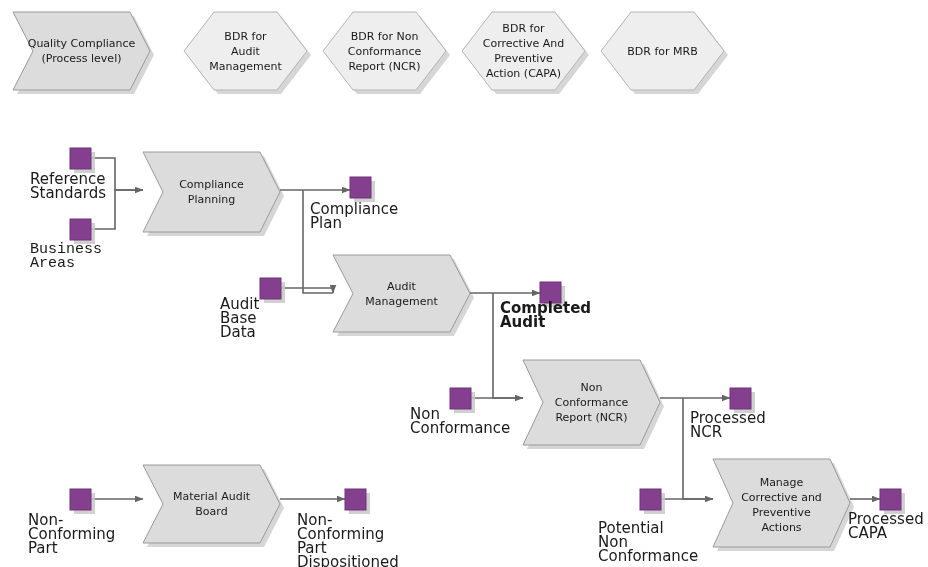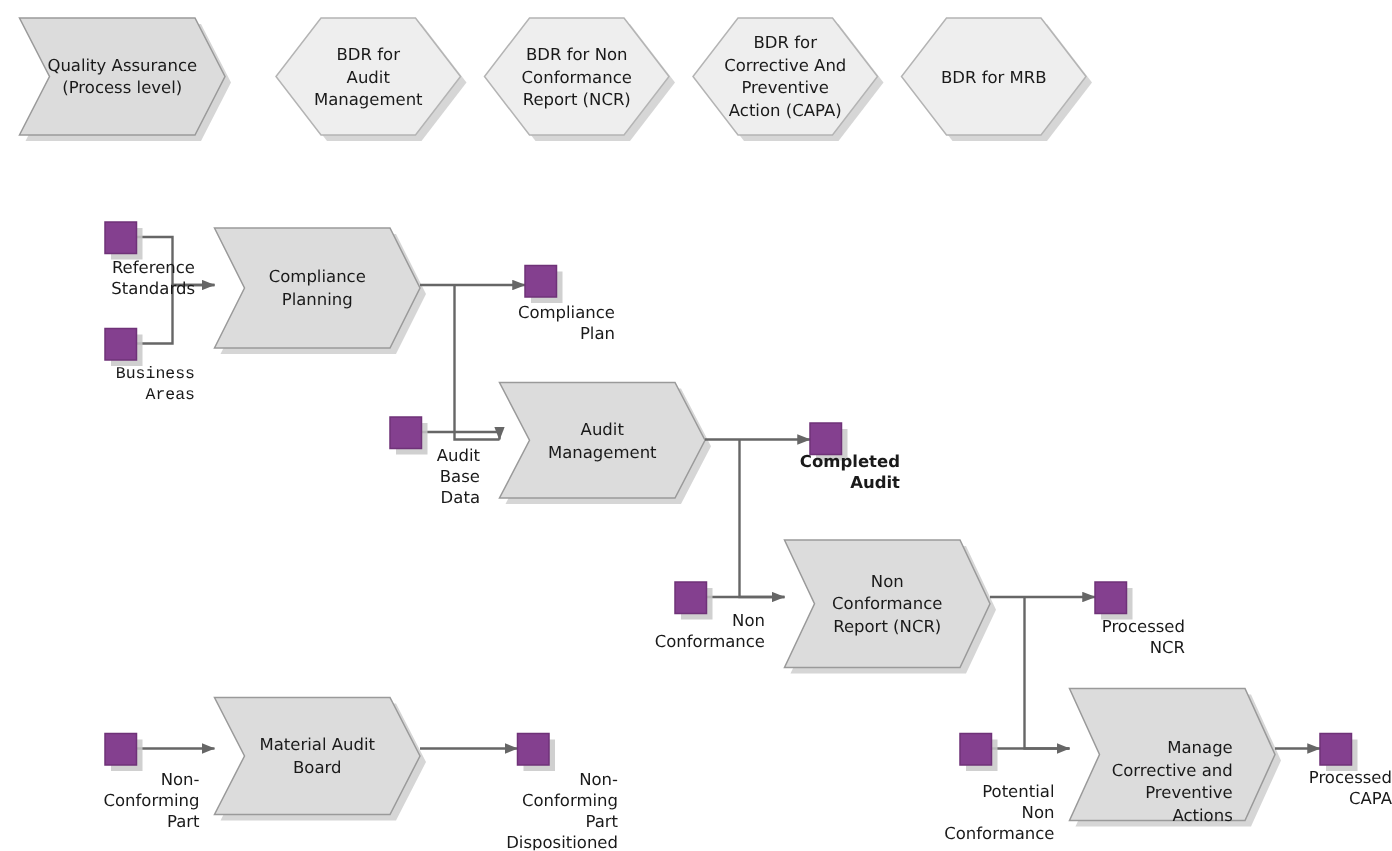--- a/index.html
+++ b/index.html
@@ -15,24 +15,24 @@
     overflow:hidden;
   }
   #svgroot{
     position:absolute;
     left:0; top:0;
     width:928px;
     height:567px;
   }
   .lbl{
     position:absolute;
-    font-size:11px;
+    font-size:15px;
     line-height:14px;
     color:#1a1a1a;
-    text-align:right;
+    text-align:left;
     white-space:pre-line;
     pointer-events:none;
     letter-spacing:0px;
   }
   .shape-lbl{
     position:absolute;
     font-size:11px;
     line-height:15px;
     color:#1a1a1a;
     text-align:center;
@@ -111,41 +111,41 @@
         <rect x="640" y="489" width="21" height="21" fill="#84408F" stroke="#6f3278" stroke-width="1"></rect>
         <rect x="884" y="493" width="21" height="21" fill="#c8c8c8" opacity="0.85"></rect>
         <rect x="880" y="489" width="21" height="21" fill="#84408F" stroke="#6f3278" stroke-width="1"></rect>
         <rect x="74" y="493" width="21" height="21" fill="#c8c8c8" opacity="0.85"></rect>
         <rect x="70" y="489" width="21" height="21" fill="#84408F" stroke="#6f3278" stroke-width="1"></rect>
         <rect x="349" y="493" width="21" height="21" fill="#c8c8c8" opacity="0.85"></rect>
         <rect x="345" y="489" width="21" height="21" fill="#84408F" stroke="#6f3278" stroke-width="1"></rect>
       </g>
   </svg>
   <div id="labels">
-      <div class="shape-lbl" style="left: 13px; top: 12px; width: 137px; height: 78px;">Quality Assurance
+      <div class="shape-lbl" style="left: 13px; top: 12px; width: 137px; height: 78px;">Quality Compliance
 (Process level)</div>
       <div class="shape-lbl" style="left: 184px; top: 12px; width: 123px; height: 78px;">BDR for
 Audit
 Management</div>
       <div class="shape-lbl" style="left: 323px; top: 12px; width: 123px; height: 78px;">BDR for Non
 Conformance
 Report (NCR)</div>
       <div class="shape-lbl" style="left: 462px; top: 12px; width: 123px; height: 78px;">BDR for
 Corrective And
 Preventive
 Action (CAPA)</div>
       <div class="shape-lbl" style="left: 601px; top: 12px; width: 123px; height: 78px;">BDR for MRB</div>
       <div class="shape-lbl" style="left: 143px; top: 152px; width: 137px; height: 80px;">Compliance
 Planning</div>
       <div class="shape-lbl" style="left: 333px; top: 255px; width: 137px; height: 77px;">Audit
 Management</div>
       <div class="shape-lbl" style="left: 523px; top: 360px; width: 137px; height: 85px;">Non
 Conformance
 Report (NCR)</div>
-      <div class="shape-lbl" style="left: 713px; top: 477px; width: 137px; height: 88px; text-align: right;">Manage
+      <div class="shape-lbl" style="left: 713px; top: 461px; width: 137px; height: 88px;">Manage
 Corrective and
 Preventive
 Actions</div>
       <div class="shape-lbl" style="left: 143px; top: 465px; width: 137px; height: 78px;">Material Audit
 Board</div>
       <div class="lbl" style="left: 30px; top: 172px; width: 100px;">Reference
 Standards</div>
       <div class="lbl" style="left: 30px; top: 243px; width: 100px; font-family: Liberation Mono, monospace;">Business
 Areas</div>
       <div class="lbl" style="left: 310px; top: 202px; width: 100px;">Compliance

